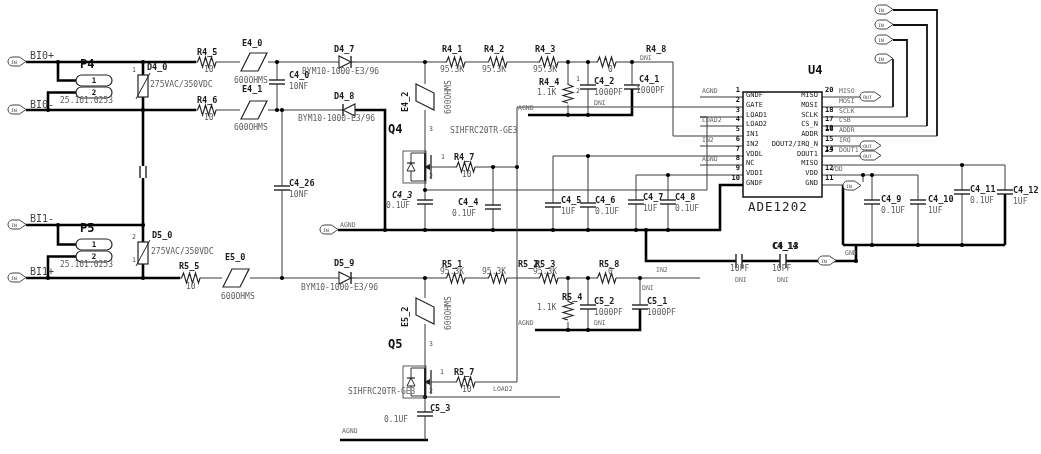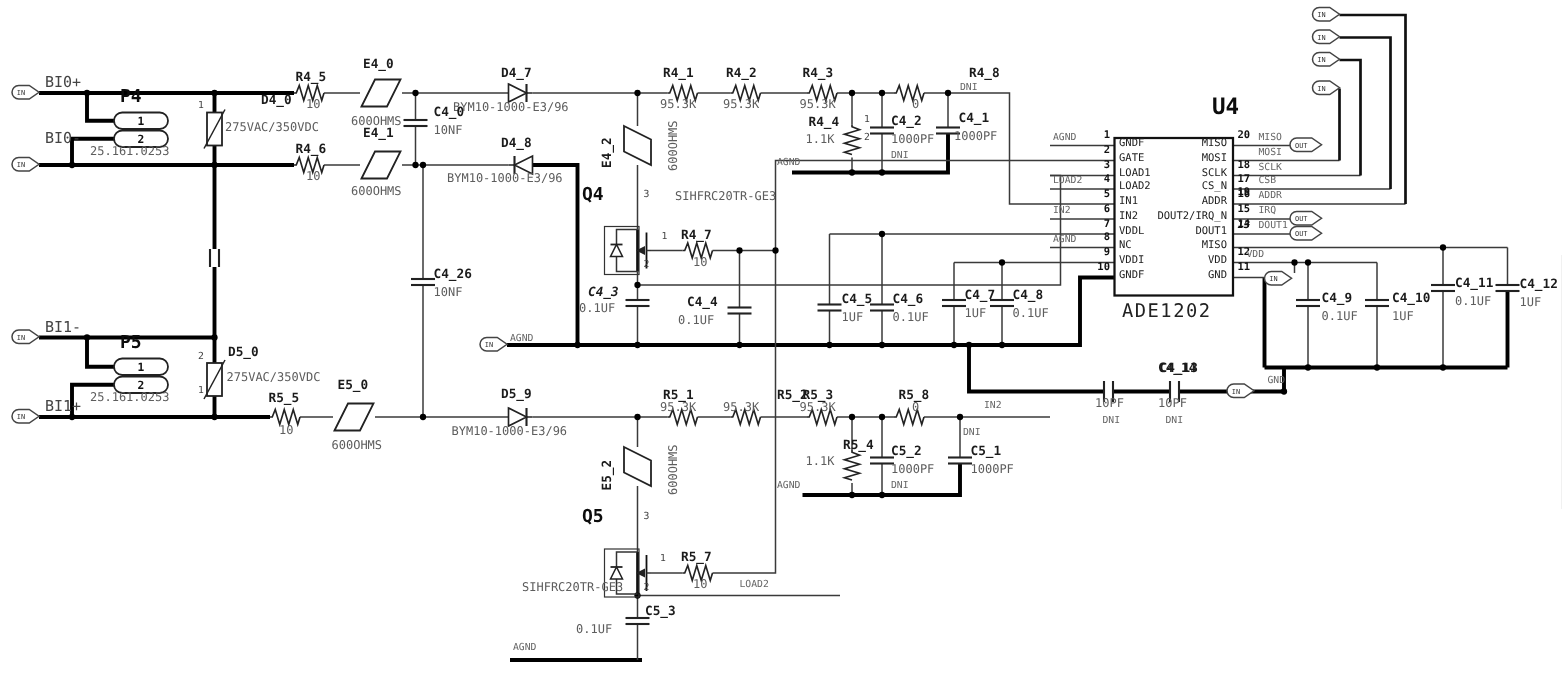--- a/index.html
+++ b/index.html
@@ -8,21 +8,21 @@
   #wires{position:absolute;left:0;top:0;z-index:1;}
   .lb{position:absolute;z-index:2;white-space:nowrap;line-height:1;color:#333;}
   .ref{font-size:8.5px;font-weight:bold;color:#1b1b1b;}
   .val{font-size:8px;color:#5d5d5d;}
   .net{font-size:6.5px;color:#666;}
   .net8{font-size:10px;color:#444;}
   .tiny{font-size:6.5px;color:#444;}
   .num{font-size:7px;font-weight:bold;color:#111;}
   .pin{font-size:7px;color:#222;}
   .big{font-size:12px;font-weight:bold;color:#0d0d0d;}
-  .title{font-size:15px;font-weight:bold;color:#0d0d0d;}
+  .title{font-size:12px;font-weight:bold;color:#0d0d0d;}
   .chip{font-size:12.5px;color:#222;letter-spacing:1px;}
   .rnum{width:15px;text-align:right;display:inline-block;}
   .rname{width:68px;text-align:right;}
   .pillnum{font-size:7.5px;font-weight:bold;color:#111;text-align:center;}
   .rot{transform:rotate(-90deg);transform-origin:0 0;}
 </style>
 </head>
 <body>
 
 <div id="canvas">
@@ -326,30 +326,30 @@
       <text x="867.5" y="157.6" font-size="4.6" text-anchor="middle" fill="#333" font-family="DejaVu Sans Mono, monospace">OUT</text>
     </svg>
 
   <span class="lb title" style="left:808px;top:64px">U4</span>
   <span class="lb chip" style="left:748px;top:201px">ADE1202</span>
   <span class="lb big" style="left:80px;top:58px">P4</span>
   <span class="lb big" style="left:80px;top:222px">P5</span>
   <span class="lb big" style="left:388px;top:123px">Q4</span>
   <span class="lb big" style="left:388px;top:338px">Q5</span>
 <span class="lb net8" style="left: 30px; top: 51px;">BI0+</span>
-    <span class="lb net8" style="left: 30px; top: 88px;">BI0-</span>
+    <span class="lb net8" style="left: 30px; top: 100px;">BI0-</span>
     <span class="lb net8" style="left: 30px; top: 214px;">BI1-</span>
     <span class="lb net8" style="left: 30px; top: 267px;">BI1+</span>
     <span class="lb pillnum" style="left: 76px; top: 76.5px; width: 36px;">1</span>
     <span class="lb pillnum" style="left: 76px; top: 88.5px; width: 36px;">2</span>
     <span class="lb val" style="left: 60px; top: 97px;">25.161.0253</span>
     <span class="lb pillnum" style="left: 76px; top: 240.5px; width: 36px;">1</span>
     <span class="lb pillnum" style="left: 76px; top: 252.5px; width: 36px;">2</span>
     <span class="lb val" style="left: 60px; top: 261px;">25.161.0253</span>
-    <span class="lb ref" style="left: 159px; top: 63px; padding-left: 15px;">D4_0</span>
+    <span class="lb ref" style="left: 132px; top: 63px; padding-left: 15px;">D4_0</span>
     <span class="lb val" style="left: 150px; top: 81px;">275VAC/350VDC</span>
     <span class="lb tiny" style="left: 132px; top: 67px;">1</span>
     <span class="lb ref" style="left: 152px; top: 231px;">D5_0</span>
     <span class="lb val" style="left: 151px; top: 248px;">275VAC/350VDC</span>
     <span class="lb tiny" style="left: 132px; top: 234px;">2</span>
     <span class="lb tiny" style="left: 132px; top: 257px;">1</span>
     <span class="lb ref" style="left: 197px; top: 48px;">R4_5</span>
     <span class="lb val" style="left: 204px; top: 66px;">10</span>
     <span class="lb ref" style="left: 197px; top: 96px;">R4_6</span>
     <span class="lb val" style="left: 204px; top: 114px;">10</span>

